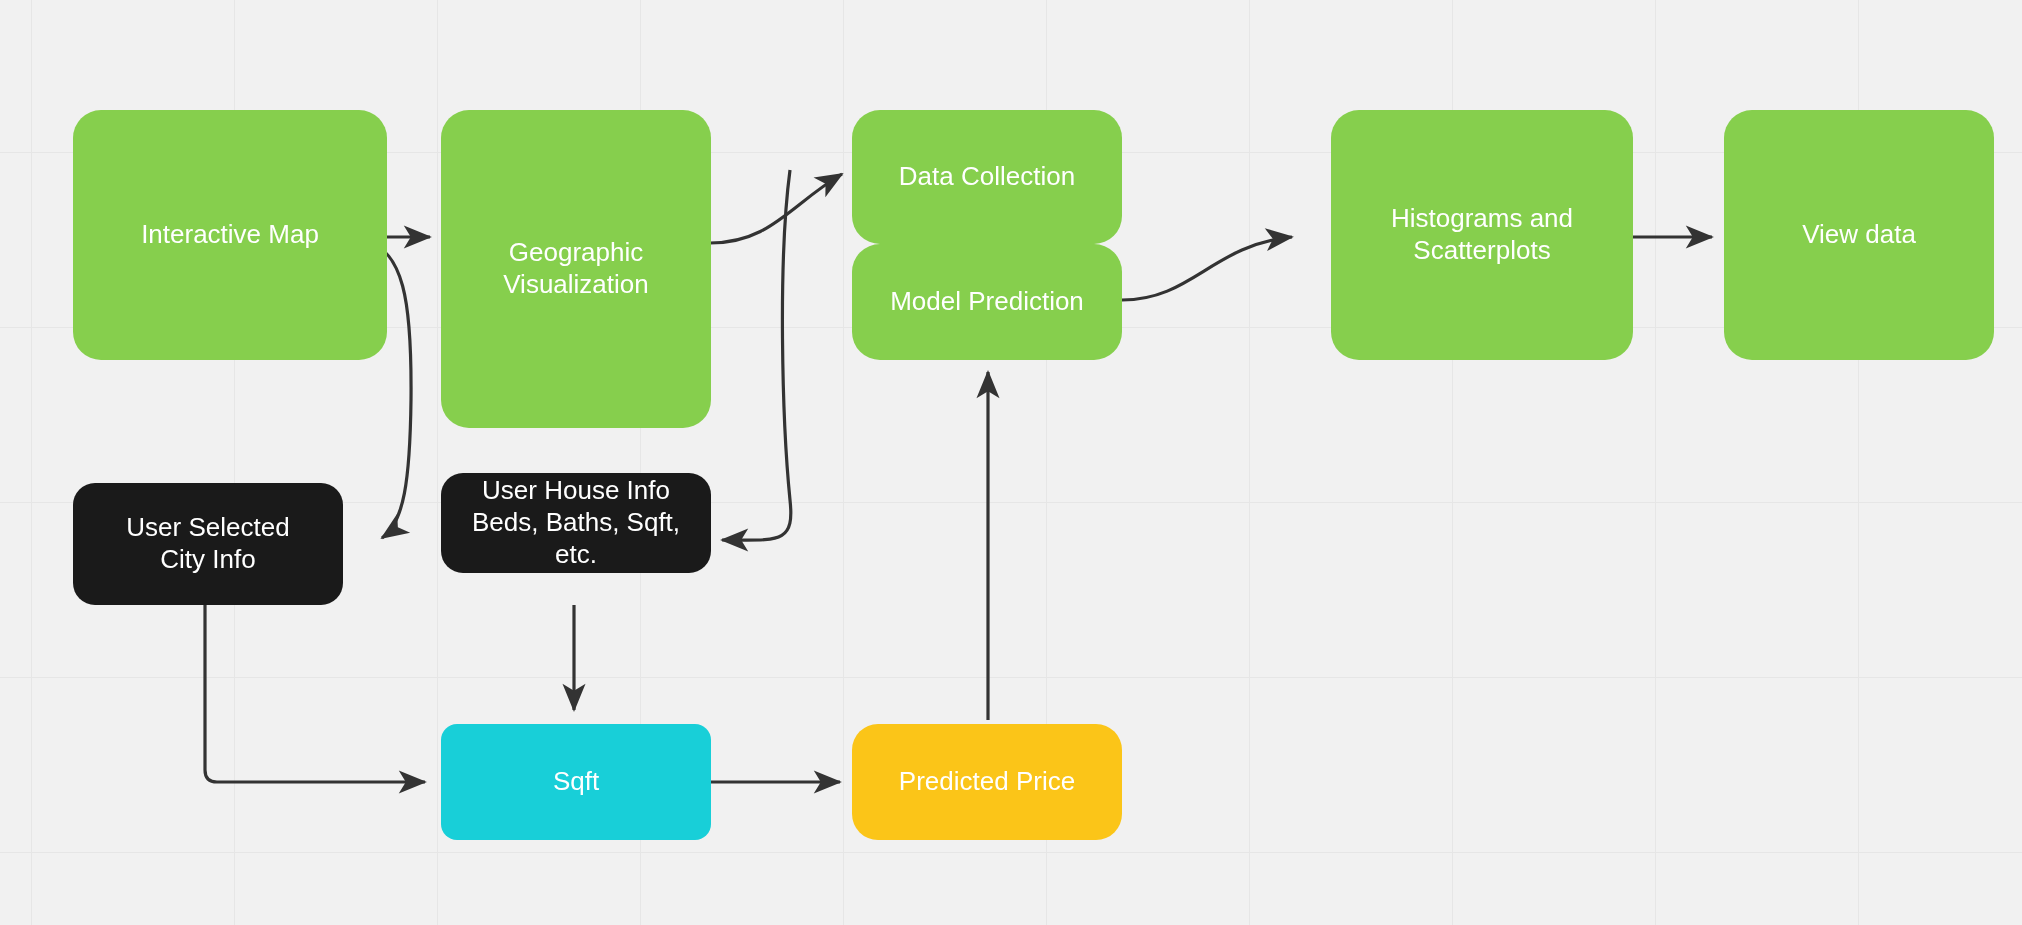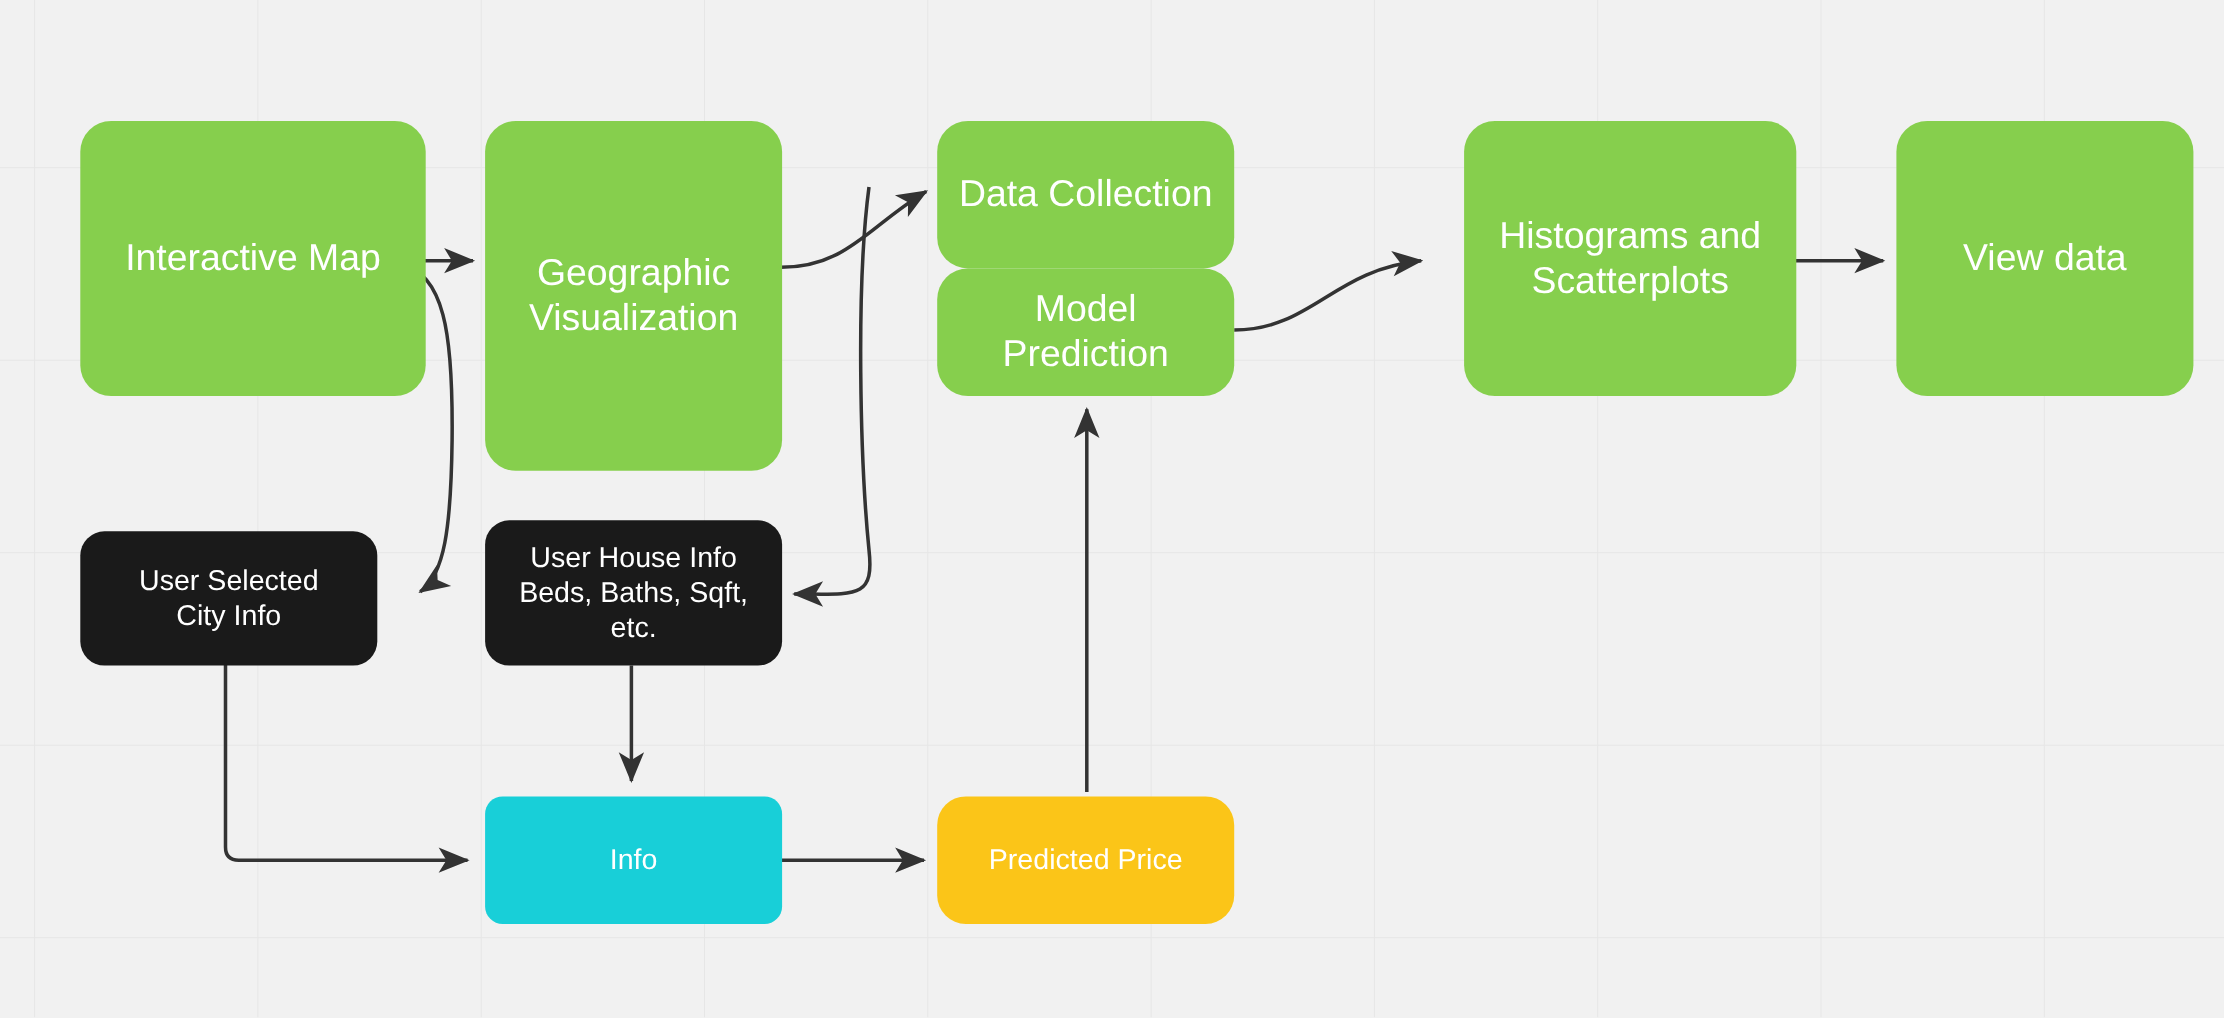--- a/index.html
+++ b/index.html
@@ -26,21 +26,21 @@
     align-items: center;
     justify-content: center;
     text-align: center;
     color: #ffffff;
     line-height: 1.22;
     box-sizing: border-box;
     padding: 4px 10px;
     white-space: pre-line;
     user-select: none;
   }
-  .node.green  { background: #86cf4d; border-radius: 28px; font-size: 34px; }
+  .node.green  { background: #86cf4d; border-radius: 28px; font-size: 26px; }
   .node.black  { background: #1a1a1a; border-radius: 22px; font-size: 26px; }
   .node.cyan   { background: #18cfd8; border-radius: 16px; font-size: 26px; }
   .node.yellow { background: #fbc518; border-radius: 16px; font-size: 26px; }
 
   #edges {
     position: absolute;
     left: 0; top: 0;
     width: 2022px;
     height: 925px;
     pointer-events: none;
@@ -95,21 +95,21 @@
   <div class="node green" style="left:852px; top:244px; width:270px; height:116px;">Model Prediction</div>
 
   <div class="node green" style="left:1331px; top:110px; width:302px; height:250px;">Histograms and
 Scatterplots</div>
 
   <div class="node green" style="left:1724px; top:110px; width:270px; height:250px;">View data</div>
 
   <div class="node black" style="left:73px; top:483px; width:270px; height:122px;">User Selected
 City Info</div>
 
-  <div class="node black" style="left:441px; top:473px; width:270px; height:132px;">User House Info
+  <div class="node black" style="left:441px; top:473px; width:270px; height:100px;">User House Info
 Beds, Baths, Sqft,
 etc.</div>
 
-  <div class="node cyan" style="left:441px; top:724px; width:270px; height:116px;">Info</div>
+  <div class="node cyan" style="left:441px; top:724px; width:270px; height:116px;">Sqft</div>
 
   <div class="node yellow" style="left:852px; top:724px; width:270px; height:116px;border-radius:26px;">Predicted Price</div>
 
 </div>
 
 </body></html>

